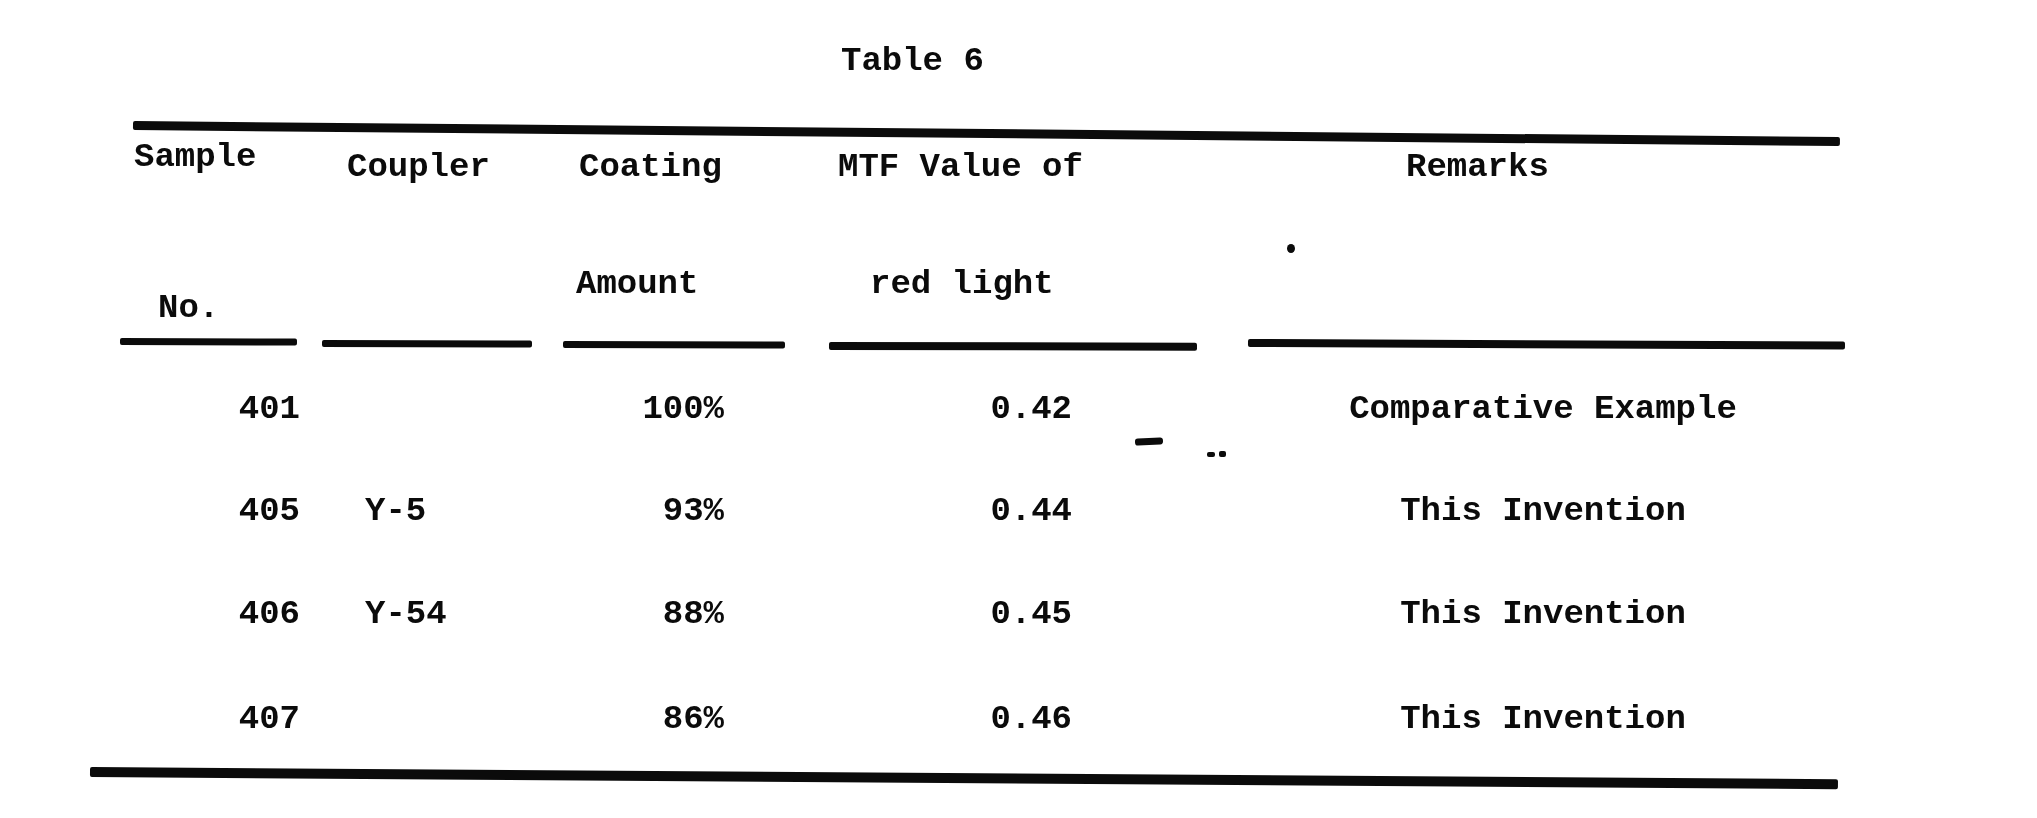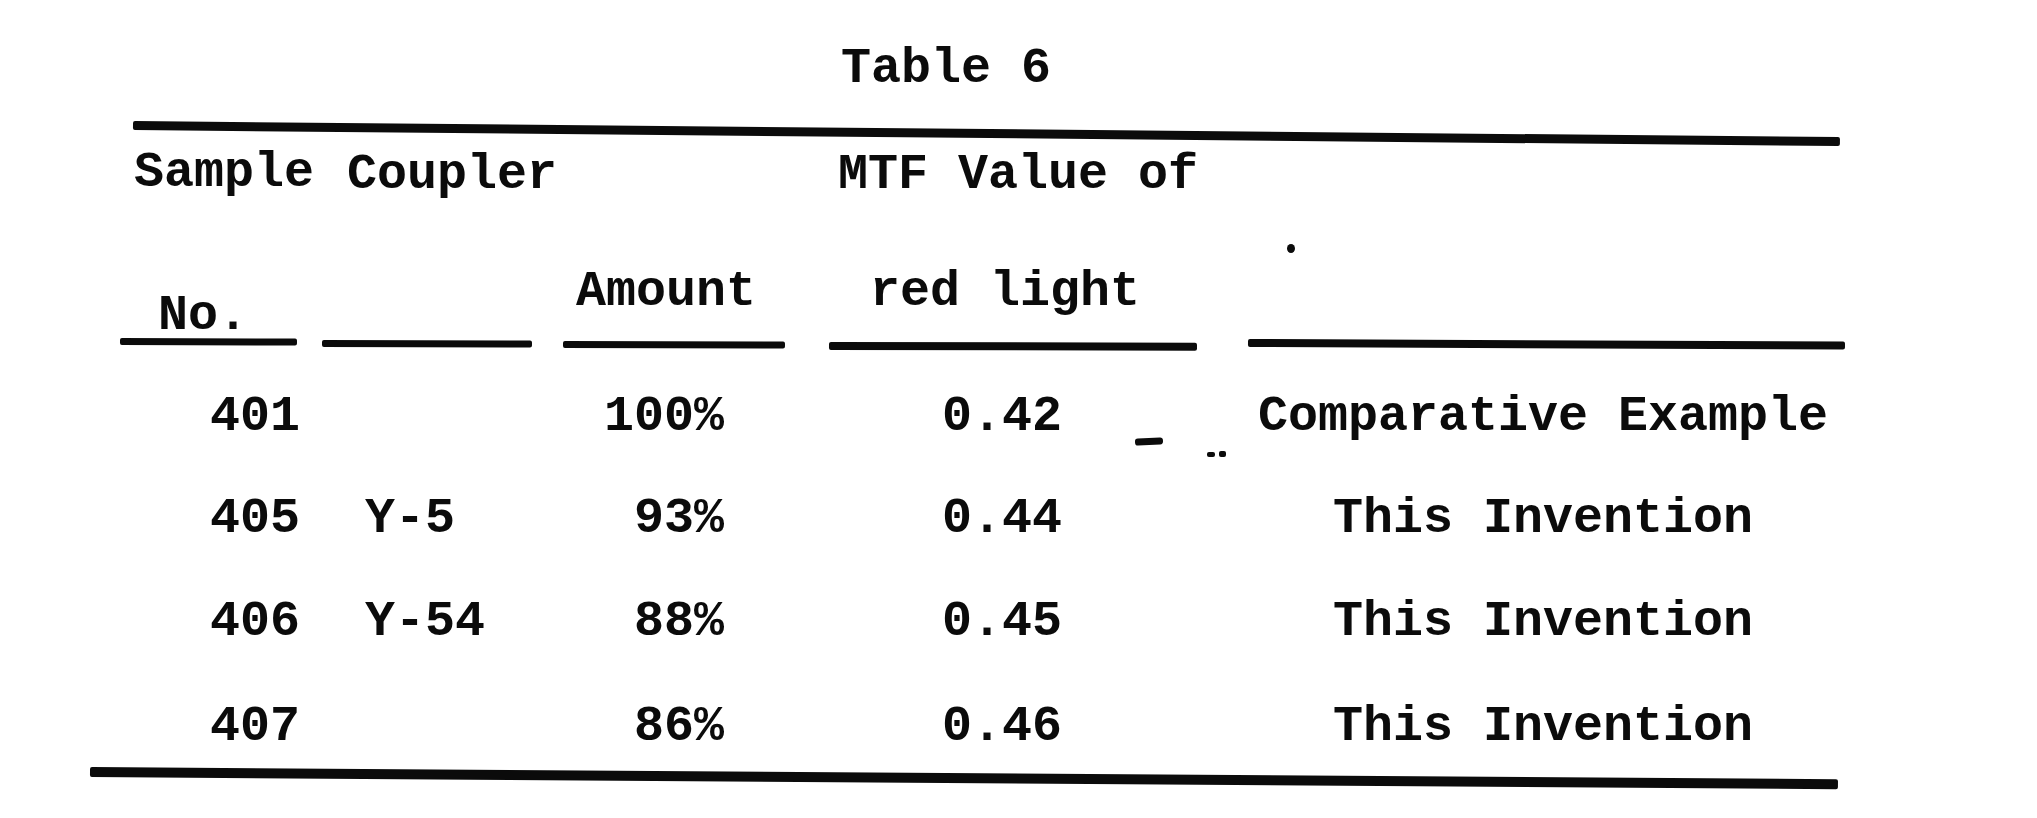--- a/index.html
+++ b/index.html
@@ -9,43 +9,43 @@
   }
   .page {
     position: relative;
     width: 2037px;
     height: 818px;
     background: #ffffff;
     overflow: hidden;
     font-family: "Liberation Mono", "DejaVu Sans Mono", monospace;
     font-weight: bold;
     color: #0b0b0b;
-    font-size: 50px;
+    font-size: 34px;
     line-height: 1;
   }
   .txt { position: absolute; white-space: pre; letter-spacing: 0px; }
 
   
   .doc-title { left: 841px; top: 44px; }
 
   
-  .h-sample   { left: 134px;  top: 148px; text-align: right; }
+  .h-sample   { left: 134px;  top: 140px; text-align: right; }
   .h-coupler  { left: 347px;  top: 150px; }
   .h-coating  { left: 579px;  top: 150px; }
   .h-mtf      { left: 838px;  top: 150px; }
   .h-remarks  { left: 1406px; top: 150px; }
   .h-no       { left: 158px;  top: 267px; margin-top: 24px; }
   .h-amount   { left: 576px;  top: 267px; }
   .h-redlight { left: 870px;  top: 267px; }
 
   
   .col-sample  { left: 120px;  width: 180px; text-align: right; }
   .col-coupler { left: 365px;  width: 210px; text-align: left; }
   .col-coating { left: 604px;  width: 120px; text-align: right; }
-  .col-mtf     { left: 932px;  width: 140px; text-align: center; }
+  .col-mtf     { left: 932px;  width: 140px; text-align: right; }
   .col-remarks { left: 1248px; width: 590px; text-align: center; }
 
   
   .row1 { top: 392px; }
   .row2 { top: 494px; }
   .row3 { top: 597px; }
   .row4 { top: 702px; }
 
   
   .rule { position: absolute; background: #0b0b0b; transform-origin: left center; border-radius: 2px; }
@@ -68,21 +68,23 @@
 <body>
 
 <div class="page">
 
   <span class="txt doc-title">Table 6</span>
 
   <div class="rule rule-top"></div>
 
   <span class="txt h-sample">Sample</span>
   <span class="txt h-coupler">Coupler</span>
+  <span class="txt h-coating">Coating</span>
   <span class="txt h-mtf">MTF Value of</span>
+  <span class="txt h-remarks">Remarks</span>
 
   <span class="txt h-no">No.</span>
   <span class="txt h-amount">Amount</span>
   <span class="txt h-redlight">red light</span>
 
   <div class="artifact artifact-dot"></div>
 
   <div class="rule rule-seg1"></div>
   <div class="rule rule-seg2"></div>
   <div class="rule rule-seg3"></div>

